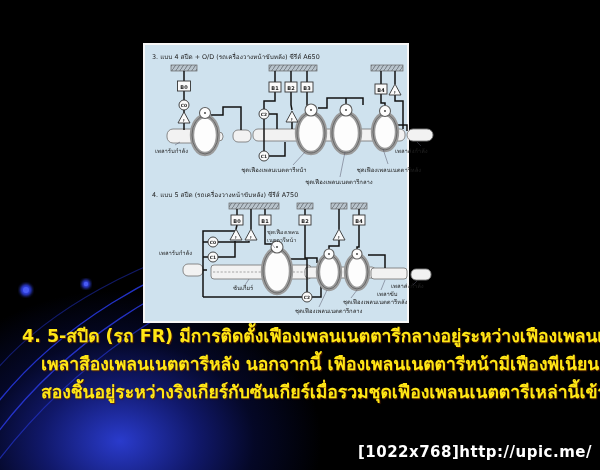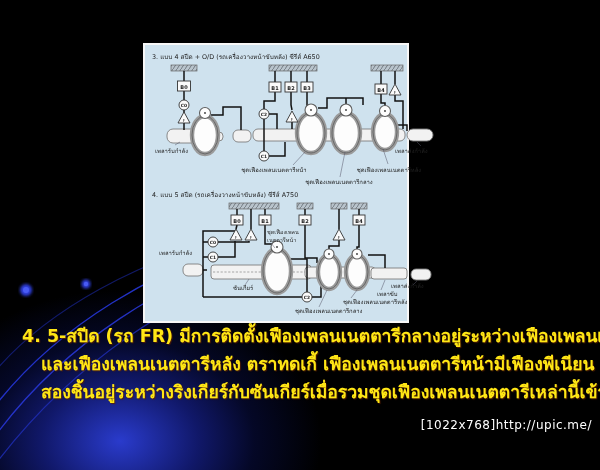--- a/index.html
+++ b/index.html
@@ -41,22 +41,22 @@
   .hatchbar{fill:url(#hb);stroke:#666;stroke-width:0.7;}
   .dash{stroke:#888;stroke-width:0.7;stroke-dasharray:2.2 1.6;fill:none;}
 
   
   .caption{position:absolute;left:22px;top:322px;width:566px;color:#ffe715;
            font-weight:bold;font-size:17.5px;line-height:28px;
            text-shadow:1px 1px 1px rgba(90,30,0,0.85);}
   .cap-line{display:block;white-space:nowrap;}
   .cap-line.indent{padding-left:19px;}
 
-  .watermark{position:absolute;right:8px;top:418px;color:#fff;
-             font-size:12px;font-weight:normal;letter-spacing:0.5px;}
+  .watermark{position:absolute;right:8px;top:443px;color:#fff;
+             font-size:15px;font-weight:bold;letter-spacing:0.5px;}
 </style>
 </head>
 <body>
 
 <div class="slide">
 
   <div class="glow"></div>
 
   <svg class="arcs" viewBox="0 0 270 232">
     <defs>
@@ -323,18 +323,18 @@
         <text x="198" y="259" class="lbl">ชุดเฟืองเพลนเนตตารีหลัง</text>
         <line x1="212" y1="245" x2="206" y2="253" class="thin"></line>
         <text x="150" y="268" class="lbl">ชุดเฟืองเพลนเนตตารีกลาง</text>
         <line x1="182" y1="245" x2="174" y2="262" class="thin"></line>
       </g>
     </svg>
   </div>
 
   <div class="caption">
     <span class="cap-line">4. 5-สปีด (รถ FR) มีการติดตั้งเฟืองเพลนเนตตารีกลางอยู่ระหว่างเฟืองเพลนเนตตารีหน้า</span>
-    <span class="cap-line indent">และเฟืองเพลนเนตตารีหลัง  ตราทดเกี้ เฟืองเพลนเนตตารีหน้ามีเฟืองพีเนียน</span>
+    <span class="cap-line indent">เพลาสืองเพลนเนตตารีหลัง  นอกจากนี้ เฟืองเพลนเนตตารีหน้ามีเฟืองพีเนียน</span>
     <span class="cap-line indent">สองชิ้นอยู่ระหว่างริงเกียร์กับซันเกียร์เมื่อรวมชุดเฟืองเพลนเนตตารีเหล่านี้เข้าด้วยกัน</span>
   </div>
 
   <div class="watermark">[1022x768]http://upic.me/</div>
 </div>
 
 </body></html>

